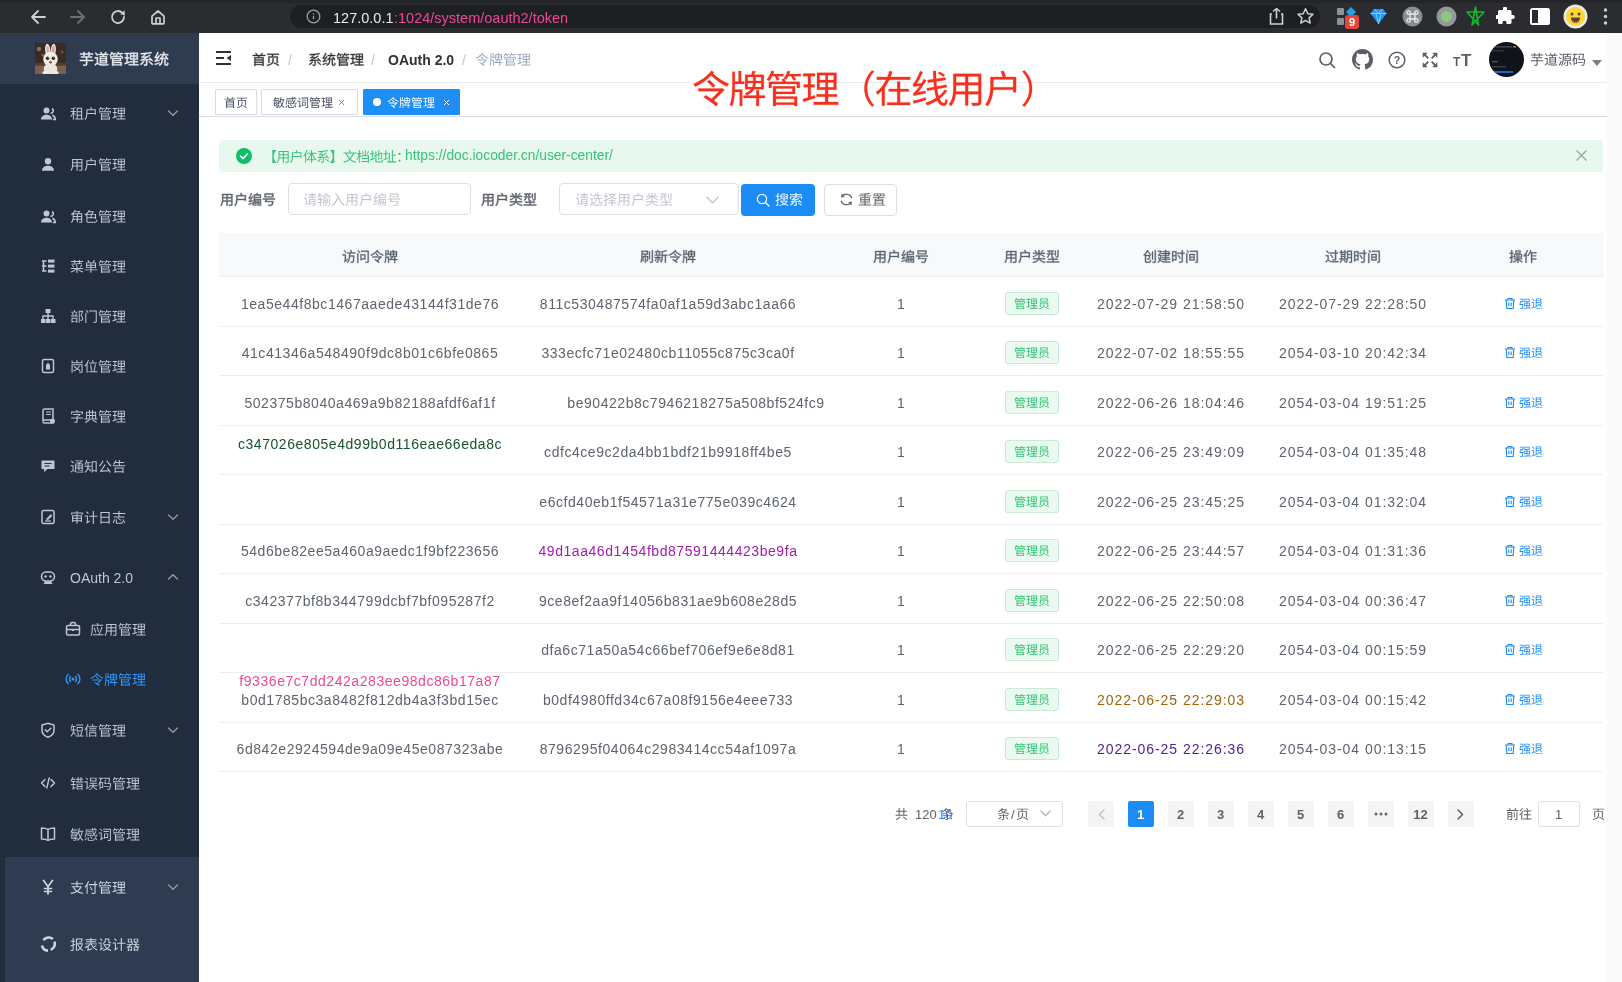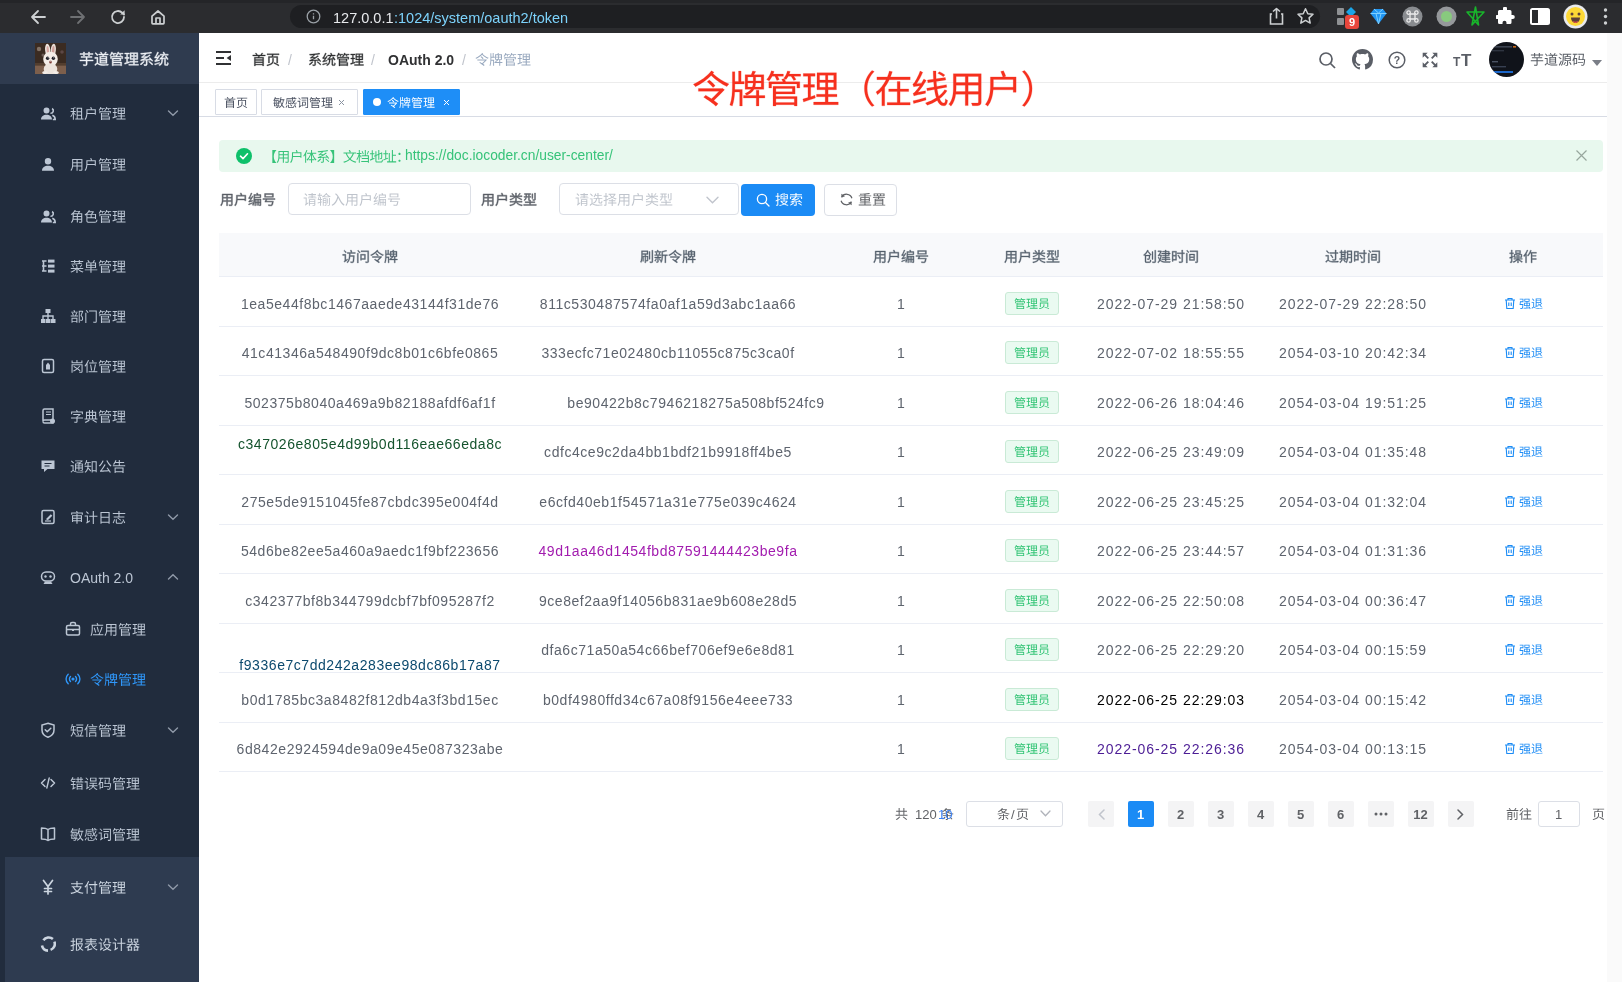--- a/index.html
+++ b/index.html
@@ -110,21 +110,21 @@
       </svg>
       <svg class="abs" style="left:149px;top:8px" width="18" height="18" viewBox="0 0 18 18">
         <path d="M3 8.2 9 3l6 5.2V15a.8.8 0 0 1-.8.8H3.8A.8.8 0 0 1 3 15z M7 15.8V10h4v5.8" stroke="#cdd0d2" stroke-width="1.7" fill="none" stroke-linejoin="round"></path>
       </svg>
       <div class="abs" style="left:290px;top:5px;width:1030px;height:23px;border-radius:11.5px;background:#1e1f22"></div>
       <svg class="abs" style="left:306px;top:9px" width="15" height="15" viewBox="0 0 15 15">
         <circle cx="7.5" cy="7.5" r="6.3" stroke="#9aa0a6" stroke-width="1.3" fill="none"></circle>
         <path d="M7.5 6.8v3.5M7.5 4.3v1.2" stroke="#9aa0a6" stroke-width="1.3"></path>
       </svg>
       <div style="position:absolute;left:333px;top:9.5px;font:normal 14.5px 'Liberation Sans', sans-serif;color:#e8eaed;white-space:pre">127.0.0.1</div>
-      <div style="position:absolute;left:394px;top:9.5px;font:normal 14.5px 'Liberation Sans', sans-serif;color:#7dd3fc;white-space:pre">:1024/system/oauth2/token</div>
+      <div style="position:absolute;left:394px;top:9.5px;font:normal 14.5px 'Liberation Sans', sans-serif;color:#ec4899;white-space:pre">:1024/system/oauth2/token</div>
       <svg class="abs" style="left:1268px;top:7px" width="17" height="19" viewBox="0 0 17 19">
         <path d="M4 7H2.5v10h12V7H13" stroke="#cdd0d2" stroke-width="1.6" fill="none"></path>
         <path d="M8.5 1.5v10M5 4.5l3.5-3 3.5 3" stroke="#cdd0d2" stroke-width="1.6" fill="none" stroke-linejoin="round"></path>
       </svg>
       <svg class="abs" style="left:1296px;top:7px" width="19" height="19" viewBox="0 0 19 19">
         <path d="M9.5 1.8l2.3 4.9 5.2.6-3.9 3.6 1.1 5.2-4.7-2.7-4.7 2.7 1.1-5.2L2 7.3l5.2-.6z" stroke="#cdd0d2" stroke-width="1.5" fill="none" stroke-linejoin="round"></path>
       </svg>
       <svg class="abs" style="left:1337px;top:7px" width="26" height="22" viewBox="0 0 26 22">
         <rect x="0" y="1" width="7" height="7" rx="1" fill="#8f9194"></rect>
         <rect x="0" y="11" width="7" height="7" rx="1" fill="#8f9194"></rect>
@@ -804,21 +804,20 @@
     <svg class="abs" style="left:1504px;top:445px" width="12" height="13" viewBox="0 0 12 13">
       <path d="M1 3h10M4 3V1.5h4V3M2.2 3l.6 8.5h6.4L9.8 3M4.8 5.5v3.5M7.2 5.5v3.5" stroke="#1b8bf5" stroke-width="1.1" fill="none"></path>
     </svg>
     <svg style="position:absolute;left:1518.5px;top:446px;overflow:visible" width="24" height="12">
       <g transform="translate(0,10.08) scale(0.012,-0.012)" fill="#1b8bf5">
         <use href="#g5f3a" x="0"></use>
         <use href="#g9000" x="1000"></use>
       </g>
     </svg>
     <div class="abs" style="left:219px;top:475px;width:1384px;height:49.5px;border-bottom:1px solid #ebeef5"></div>
-    <div style="position:absolute;left:370px;top:493.6px;width:600px;margin-left:-300px;text-align:center;font:normal 14px 'Liberation Sans', sans-serif;color:#5e646e;letter-spacing:0.55px;white-space:pre">275e5de9151045fe87cbdc395e004f4d</div>
     <div style="position:absolute;left:668px;top:493.6px;width:600px;margin-left:-300px;text-align:center;font:normal 14px 'Liberation Sans', sans-serif;color:#5e646e;letter-spacing:0.55px;white-space:pre">e6cfd40eb1f54571a31e775e039c4624</div>
     <div style="position:absolute;left:901px;top:493.6px;width:600px;margin-left:-300px;text-align:center;font:normal 14px 'Liberation Sans', sans-serif;color:#5e646e;white-space:pre">1</div>
     <div class="abs" style="left:1005px;top:489.5px;width:54px;height:23px;background:#eafaf1;border:1px solid #c9ead6;border-radius:3px"></div>
     <svg style="position:absolute;left:1014px;top:495.5px;overflow:visible" width="36" height="12">
       <g transform="translate(0,10.08) scale(0.012,-0.012)" fill="#2fc373">
         <use href="#g7ba1" x="0"></use>
         <use href="#g7406" x="1000"></use>
         <use href="#g5458" x="2000"></use>
       </g>
     </svg>
@@ -873,21 +872,21 @@
     <svg class="abs" style="left:1504px;top:593.5px" width="12" height="13" viewBox="0 0 12 13">
       <path d="M1 3h10M4 3V1.5h4V3M2.2 3l.6 8.5h6.4L9.8 3M4.8 5.5v3.5M7.2 5.5v3.5" stroke="#1b8bf5" stroke-width="1.1" fill="none"></path>
     </svg>
     <svg style="position:absolute;left:1518.5px;top:594.5px;overflow:visible" width="24" height="12">
       <g transform="translate(0,10.08) scale(0.012,-0.012)" fill="#1b8bf5">
         <use href="#g5f3a" x="0"></use>
         <use href="#g9000" x="1000"></use>
       </g>
     </svg>
     <div class="abs" style="left:219px;top:623.5px;width:1384px;height:49.5px;border-bottom:1px solid #ebeef5"></div>
-    <div style="position:absolute;left:370px;top:657px;width:600px;margin-left:-300px;text-align:center;font:normal 14px 'Liberation Sans', sans-serif;color:#0c4a6e;letter-spacing:0.55px;white-space:pre">f9336e7c7dd242a283ee98dc86b17a87</div>
+    <div style="position:absolute;left:370px;top:673px;width:600px;margin-left:-300px;text-align:center;font:normal 14px 'Liberation Sans', sans-serif;color:#ec4899;letter-spacing:0.55px;white-space:pre">f9336e7c7dd242a283ee98dc86b17a87</div>
     <div style="position:absolute;left:668px;top:642.1px;width:600px;margin-left:-300px;text-align:center;font:normal 14px 'Liberation Sans', sans-serif;color:#5e646e;letter-spacing:0.55px;white-space:pre">dfa6c71a50a54c66bef706ef9e6e8d81</div>
     <div style="position:absolute;left:901px;top:642.1px;width:600px;margin-left:-300px;text-align:center;font:normal 14px 'Liberation Sans', sans-serif;color:#5e646e;white-space:pre">1</div>
     <div class="abs" style="left:1005px;top:638px;width:54px;height:23px;background:#eafaf1;border:1px solid #c9ead6;border-radius:3px"></div>
     <svg style="position:absolute;left:1014px;top:644px;overflow:visible" width="36" height="12">
       <g transform="translate(0,10.08) scale(0.012,-0.012)" fill="#2fc373">
         <use href="#g7ba1" x="0"></use>
         <use href="#g7406" x="1000"></use>
         <use href="#g5458" x="2000"></use>
       </g>
     </svg>
@@ -907,33 +906,34 @@
     <div style="position:absolute;left:668px;top:691.6px;width:600px;margin-left:-300px;text-align:center;font:normal 14px 'Liberation Sans', sans-serif;color:#5e646e;letter-spacing:0.55px;white-space:pre">b0df4980ffd34c67a08f9156e4eee733</div>
     <div style="position:absolute;left:901px;top:691.6px;width:600px;margin-left:-300px;text-align:center;font:normal 14px 'Liberation Sans', sans-serif;color:#5e646e;white-space:pre">1</div>
     <div class="abs" style="left:1005px;top:687.5px;width:54px;height:23px;background:#eafaf1;border:1px solid #c9ead6;border-radius:3px"></div>
     <svg style="position:absolute;left:1014px;top:693.5px;overflow:visible" width="36" height="12">
       <g transform="translate(0,10.08) scale(0.012,-0.012)" fill="#2fc373">
         <use href="#g7ba1" x="0"></use>
         <use href="#g7406" x="1000"></use>
         <use href="#g5458" x="2000"></use>
       </g>
     </svg>
-    <div style="position:absolute;left:1171px;top:691.6px;width:600px;margin-left:-300px;text-align:center;font:normal 14px 'Liberation Sans', sans-serif;color:#000000;letter-spacing:0.95px;white-space:pre">2022-06-25 22:29:03</div>
+    <div style="position:absolute;left:1171px;top:691.6px;width:600px;margin-left:-300px;text-align:center;font:normal 14px 'Liberation Sans', sans-serif;color:#a16207;letter-spacing:0.95px;white-space:pre">2022-06-25 22:29:03</div>
     <div style="position:absolute;left:1353px;top:691.6px;width:600px;margin-left:-300px;text-align:center;font:normal 14px 'Liberation Sans', sans-serif;color:#5e646e;letter-spacing:0.95px;white-space:pre">2054-03-04 00:15:42</div>
     <svg class="abs" style="left:1504px;top:692.5px" width="12" height="13" viewBox="0 0 12 13">
       <path d="M1 3h10M4 3V1.5h4V3M2.2 3l.6 8.5h6.4L9.8 3M4.8 5.5v3.5M7.2 5.5v3.5" stroke="#1b8bf5" stroke-width="1.1" fill="none"></path>
     </svg>
     <svg style="position:absolute;left:1518.5px;top:693.5px;overflow:visible" width="24" height="12">
       <g transform="translate(0,10.08) scale(0.012,-0.012)" fill="#1b8bf5">
         <use href="#g5f3a" x="0"></use>
         <use href="#g9000" x="1000"></use>
       </g>
     </svg>
     <div class="abs" style="left:219px;top:722.5px;width:1384px;height:49.5px;border-bottom:1px solid #ebeef5"></div>
     <div style="position:absolute;left:370px;top:741.1px;width:600px;margin-left:-300px;text-align:center;font:normal 14px 'Liberation Sans', sans-serif;color:#5e646e;letter-spacing:0.55px;white-space:pre">6d842e2924594de9a09e45e087323abe</div>
+    <div style="position:absolute;left:668px;top:741.1px;width:600px;margin-left:-300px;text-align:center;font:normal 14px 'Liberation Sans', sans-serif;color:#5e646e;letter-spacing:0.55px;white-space:pre">8796295f04064c2983414cc54af1097a</div>
     <div style="position:absolute;left:901px;top:741.1px;width:600px;margin-left:-300px;text-align:center;font:normal 14px 'Liberation Sans', sans-serif;color:#5e646e;white-space:pre">1</div>
     <div class="abs" style="left:1005px;top:737px;width:54px;height:23px;background:#eafaf1;border:1px solid #c9ead6;border-radius:3px"></div>
     <svg style="position:absolute;left:1014px;top:743px;overflow:visible" width="36" height="12">
       <g transform="translate(0,10.08) scale(0.012,-0.012)" fill="#2fc373">
         <use href="#g7ba1" x="0"></use>
         <use href="#g7406" x="1000"></use>
         <use href="#g5458" x="2000"></use>
       </g>
     </svg>
     <div style="position:absolute;left:1171px;top:741.1px;width:600px;margin-left:-300px;text-align:center;font:normal 14px 'Liberation Sans', sans-serif;color:#4c1d95;letter-spacing:0.95px;white-space:pre">2022-06-25 22:26:36</div>

